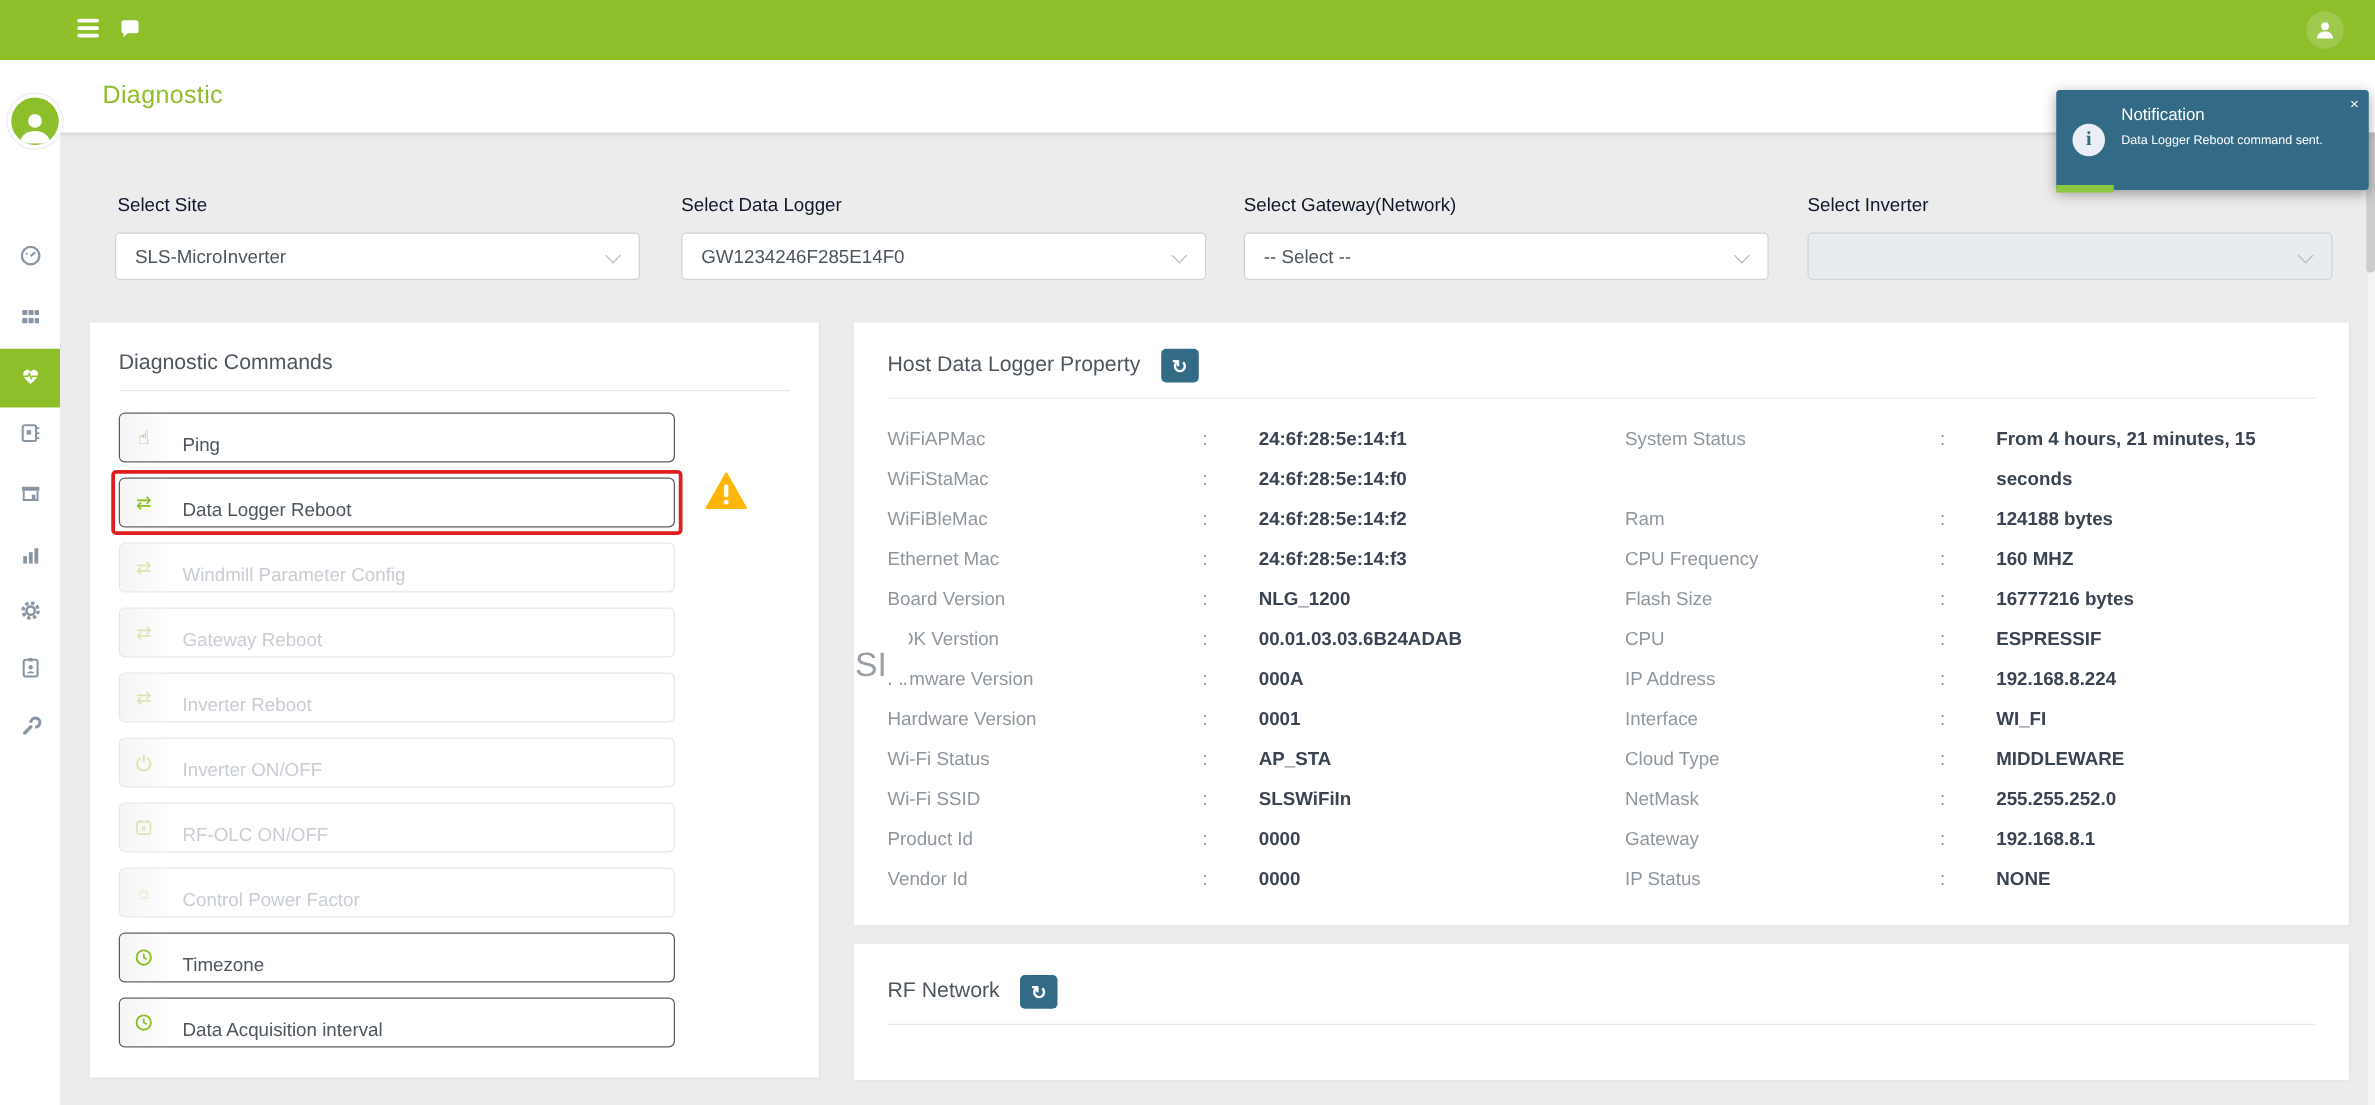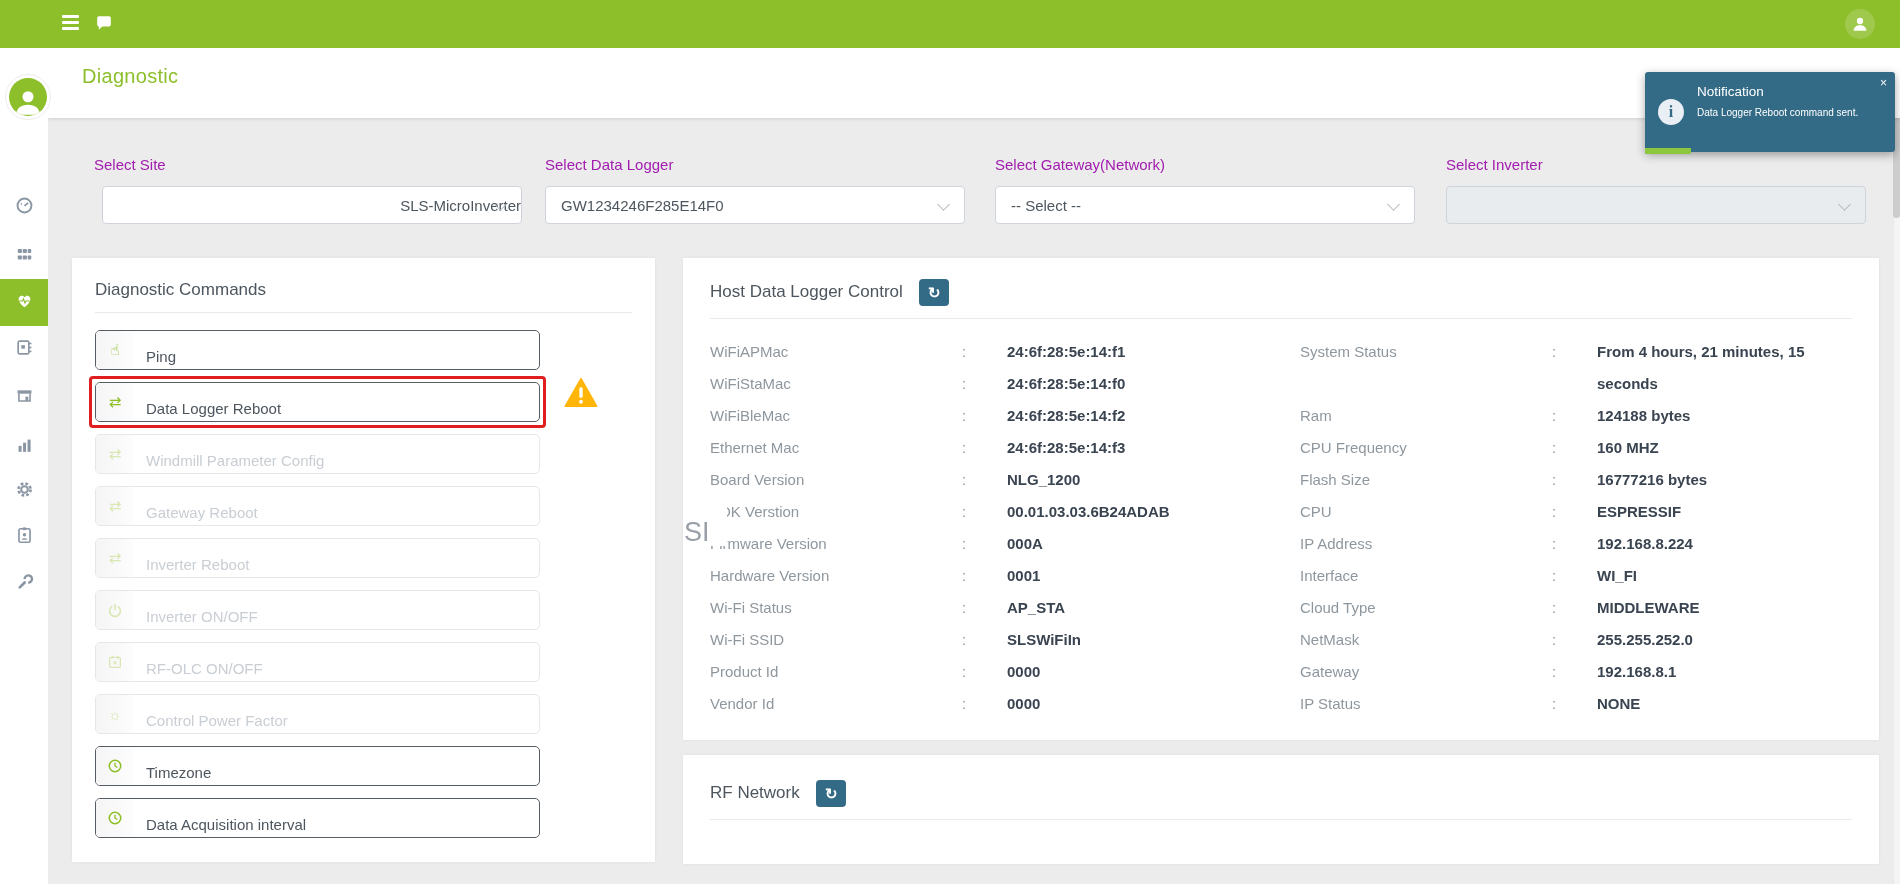--- a/index.html
+++ b/index.html
@@ -11,38 +11,38 @@
   .logo-box { position:absolute; left:0; top:0; width:48px; height:48px; background:#fff;
     display:flex; align-items:center; justify-content:center; }
   .burger { position:absolute; left:62px; top:15px; width:18px; height:17px; border:none; background:none; cursor:pointer; }
   .burger span { display:block; width:17px; height:2.6px; background:#fff; margin-bottom:3.4px; border-radius:1px; }
   .chat-btn { position:absolute; left:96px; top:15px; width:16px; height:17px; background:none; border:none; cursor:pointer; }
   .user-btn { position:absolute; left:1845px; top:9px; width:30px; height:30px; border-radius:50%;
     background:rgba(255,255,255,.16); display:flex; align-items:center; justify-content:center; cursor:pointer; }
   .user-btn svg { width:18px; height:18px; color:#fff; }
 
   
-  .page-header { position:absolute; left:48px; top:48px; width:1852px; height:70px; background:#fff;
+  .page-header { position:absolute; left:48px; top:48px; width:1852px; height:58px; background:#fff;
     box-shadow:0 1px 4px rgba(0,0,0,.13); z-index:2; }
   .page-title { position:absolute; left:34px; top:17px; font-size:20px; color:#8dbf2b; font-weight:500; letter-spacing:.3px; }
   .avatar { position:absolute; left:5px; top:74px; width:46px; height:46px; border-radius:50%;
     background:#fff; border:1px solid #ececec; display:flex; align-items:center; justify-content:center; z-index:5; }
   .avatar-in { width:38px; height:38px; border-radius:50%; background:#8dbf2b; overflow:hidden;
     display:flex; align-items:flex-end; justify-content:center; }
   .avatar-in svg { width:30px; height:30px; color:#fff; }
 
   
   .sidebar { position:absolute; left:0; top:48px; width:48px; height:836px; background:#fff; z-index:3; }
   .side-item { position:absolute; left:0; width:48px; height:46px; display:flex; align-items:center;
     justify-content:center; color:#8a96a3; cursor:pointer; }
   .side-item svg { width:19px; height:19px; }
   .side-item.active { background:#8dbf2b; color:#fff; height:47px; }
 
   
-  .filter-label { position:absolute; top:156px; font-size:15px; color:#a21caf; }
+  .filter-label { position:absolute; top:156px; font-size:15px; color:#0f172a; }
   .select-box { position:absolute; top:186px; width:420px; height:38px; background:#fff;
     border:1px solid #ced4da; border-radius:4px; display:flex; align-items:center; cursor:pointer; }
   .select-box .val { margin-left:15px; font-size:15px; color:#4d565e; }
   .select-box .chev { position:absolute; right:16px; top:13px; width:9px; height:9px;
     border-right:1.6px solid #b4bac1; border-bottom:1.6px solid #b4bac1; transform:rotate(45deg); }
   .select-box.disabled { background:#e9ecef; cursor:default; }
 
   
   .panel { position:absolute; background:#fff; box-shadow:0 0 3px rgba(0,0,0,.06); }
   .panel-title { font-size:17px; color:#4d565e; }
@@ -228,21 +228,21 @@
     <div class="side-item" style="top: 513px;">
       <span><svg viewBox="0 0 24 24">
           <path d="M6 18.2 l6.2-6.2" fill="none" stroke="currentColor" stroke-width="3.4" stroke-linecap="round"></path>
           <path d="M12.2 7.8 a4.6 4.6 0 1 1 4.4 4.4" fill="none" stroke="currentColor" stroke-width="3"></path>
         </svg></span>
     </div>
   </div>
 
 <div id="filters">
     <div class="filter-label" style="left: 94px;">Select Site</div>
-    <div class="select-box" style="left: 102px; justify-content: flex-end;">
+    <div class="select-box" style="left: 92px;">
       <span class="val">SLS-MicroInverter</span>
       <span class="chev"></span>
     </div>
     <div class="filter-label" style="left: 545px;">Select Data Logger</div>
     <div class="select-box" style="left: 545px;">
       <span class="val">GW1234246F285E14F0</span>
       <span class="chev"></span>
     </div>
     <div class="filter-label" style="left: 995px;">Select Gateway(Network)</div>
     <div class="select-box" style="left: 995px;">
@@ -338,21 +338,21 @@
     </div>
   <svg class="warn" viewBox="0 0 36 34">
     <path d="M18 2 L34.5 31 L1.5 31 Z" fill="#ffb608" stroke="#ffb608" stroke-width="2" stroke-linejoin="round"></path>
     <rect x="16.2" y="11" width="3.6" height="11" rx="1.6" fill="#fff"></rect>
     <circle cx="18" cy="26.3" r="2" fill="#fff"></circle>
   </svg>
 </div>
 
 <div class="panel" id="host-panel">
   <div id="host-title">
-    <span class="panel-title">Host Data Logger Control</span>
+    <span class="panel-title">Host Data Logger Property</span>
     <button class="refresh-btn">
       <span>↻</span>
     </button>
   </div>
   <div class="hr" style="left:27px; right:27px; top:60px;"></div>
   <div class="props-col" id="props-left">
       <div class="prow">
         <span class="pkey">WiFiAPMac</span>
         <span class="pcolon">:</span>
         <span class="pval">24:6f:28:5e:14:f1</span>

